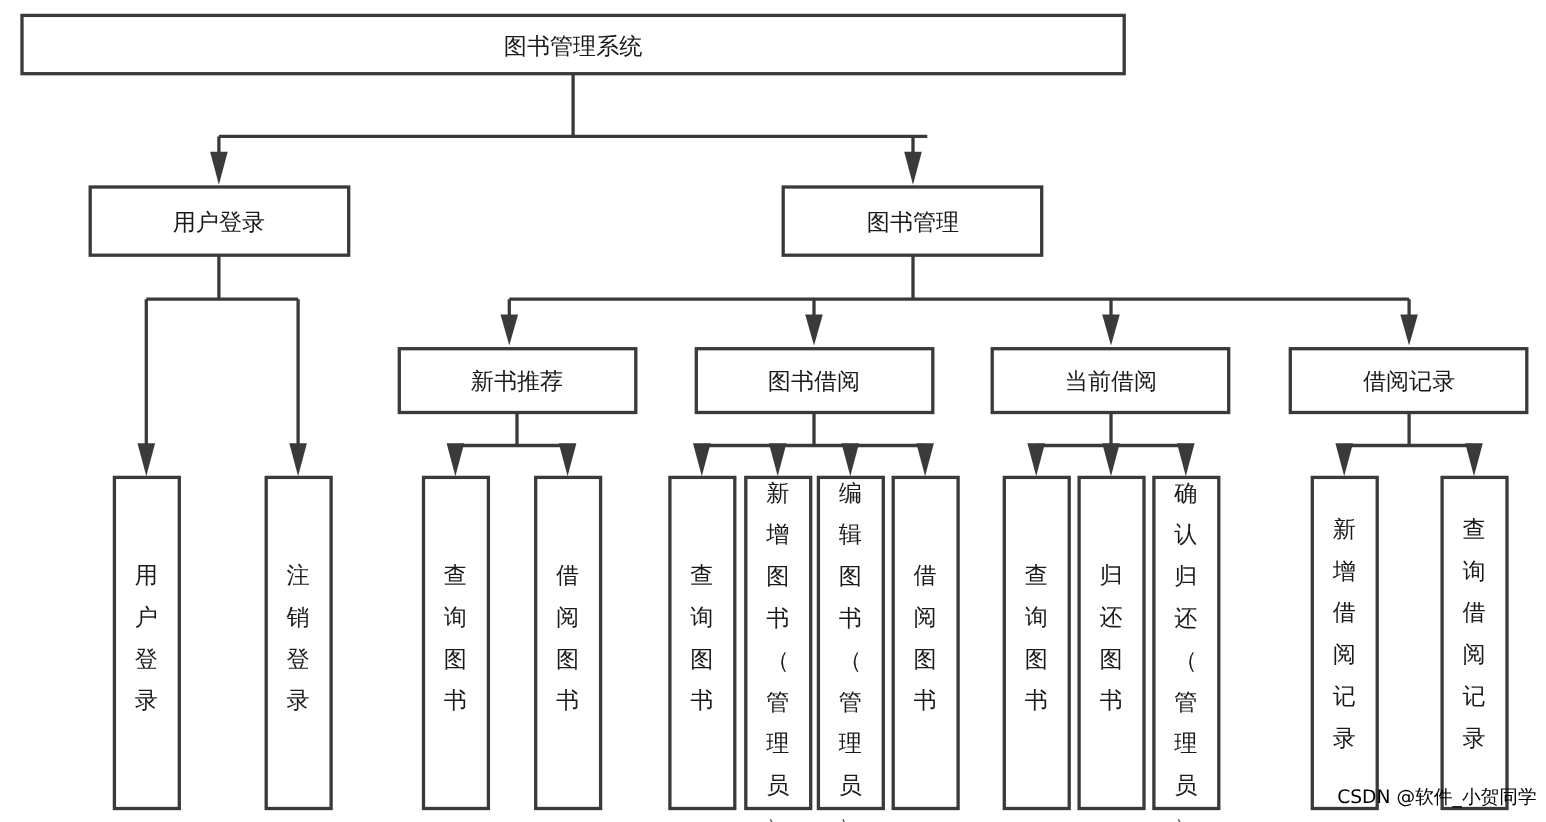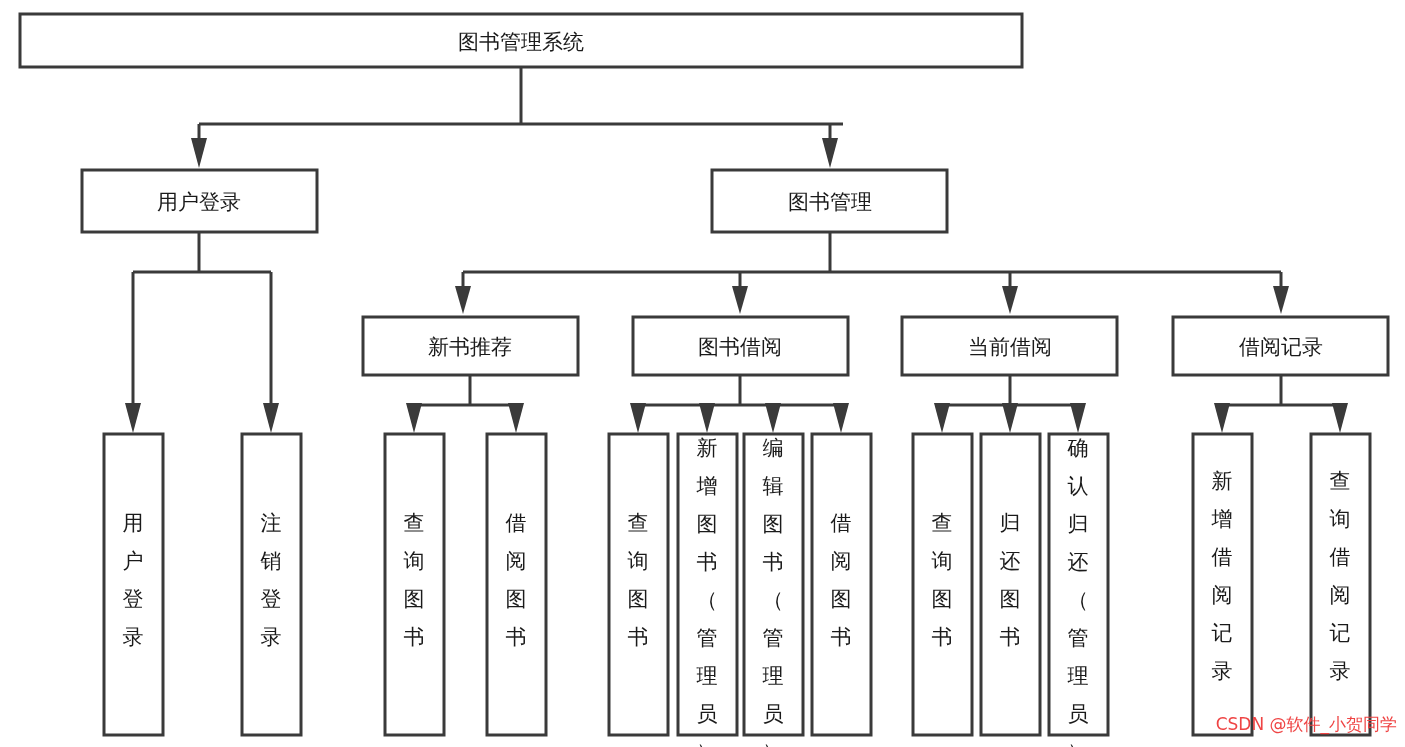--- a/index.html
+++ b/index.html
@@ -52,21 +52,21 @@
     font-size: 21px;
     fill: #1a1a1a;
     text-anchor: middle;
   }
   .watermark {
     position: absolute;
     right: 8px;
     bottom: 4px;
     font-family: "DejaVu Sans", "Liberation Sans", sans-serif;
     font-size: 17px;
-    color: #ef4444;
+    color: #000000;
     white-space: nowrap;
     pointer-events: none;
   }
 </style>
 </head>
 <body>
 
 <div id="diagram-root">
   <svg class="flow" viewBox="0 0 1405 747" xmlns="http://www.w3.org/2000/svg">
 

